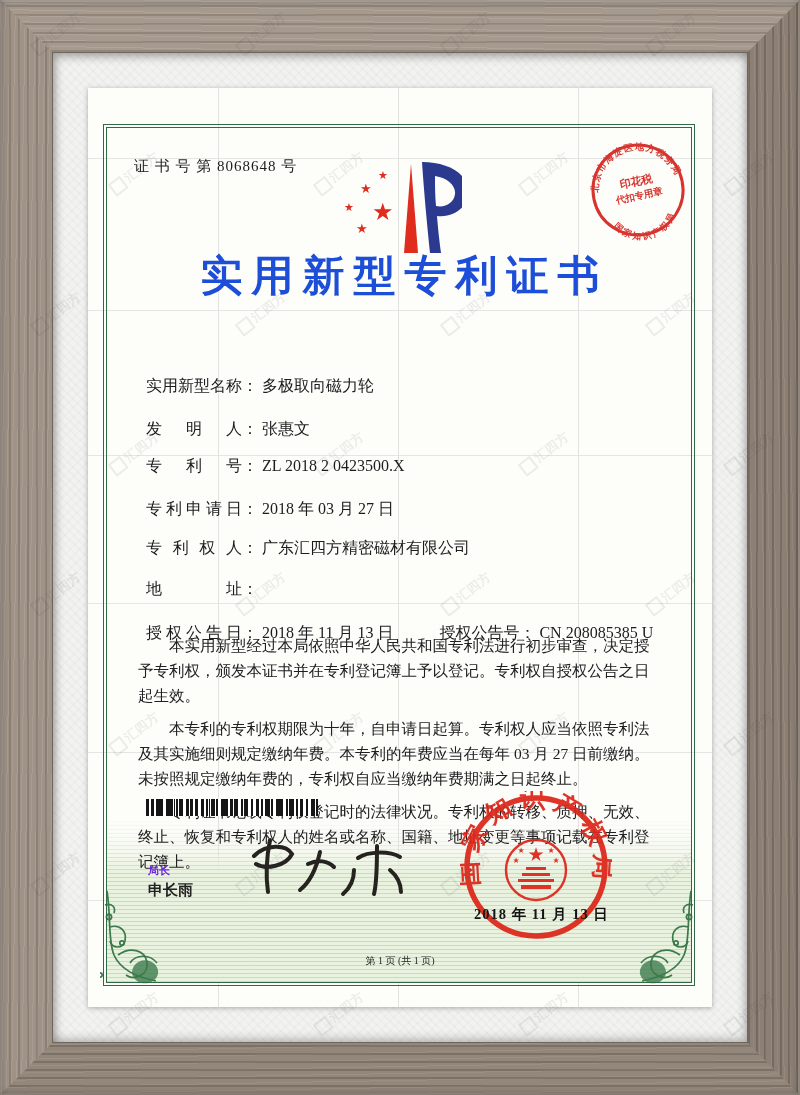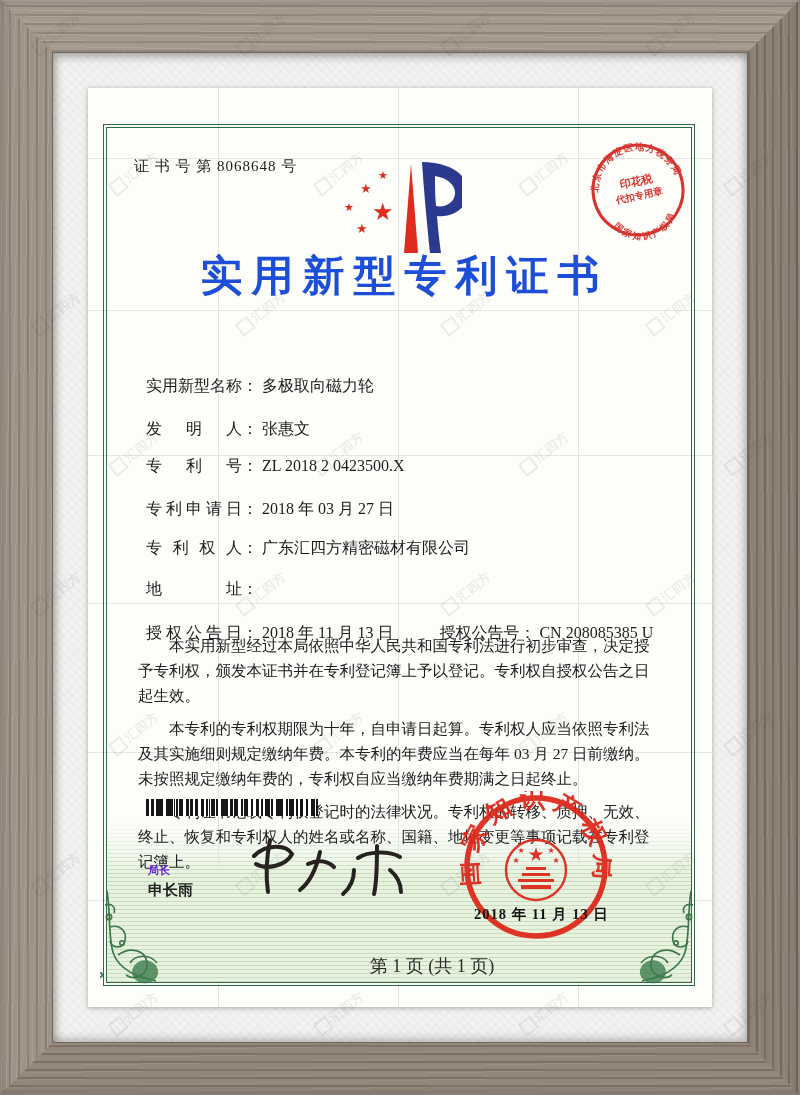--- a/index.html
+++ b/index.html
@@ -85,21 +85,21 @@
       repeating-linear-gradient(90deg,#161616 0 2px, rgba(0,0,0,0) 2px 5px),
       repeating-linear-gradient(90deg,#161616 0 1px, rgba(0,0,0,0) 1px 7px),
       repeating-linear-gradient(90deg,#161616 0 3px, rgba(0,0,0,0) 3px 11px);}
   .sig-title{position:absolute;left:60px;top:761px;font-family:"Liberation Sans","DejaVu Sans",sans-serif;
     font-weight:700;font-size:11px;color:#6d28d9;margin-top:14px;}
   .sig-name{position:absolute;left:60px;top:793px;font-family:"Liberation Sans","DejaVu Sans",sans-serif;
     font-weight:700;font-size:15px;color:#222;}
   .sig-svg{position:absolute;left:152px;top:740px;width:205px;height:80px;}
   .seal{position:absolute;left:372px;top:703px;width:152px;height:152px;opacity:.93;}
   .seal-date{position:absolute;left:386px;top:817px;font-size:14.5px;font-weight:700;color:#141414;letter-spacing:1px;}
-  .footer{position:absolute;left:0;top:866px;width:100%;text-align:center;font-size:18px;color:#2a2a2a;margin-left:32px;}
+  .footer{position:absolute;left:0;top:866px;width:100%;text-align:center;font-size:10px;color:#2a2a2a;}
   .tax-stamp{position:absolute;left:498px;top:50px;width:104px;height:104px;transform:rotate(-12deg);opacity:.92;}
   
   .wm{position:absolute;display:flex;align-items:center;gap:3px;transform:rotate(-38deg);
     opacity:.09;color:#444;font-family:"Liberation Sans","DejaVu Sans",sans-serif;
     font-size:13px;font-weight:700;pointer-events:none;z-index:9;}
   .wm-sq{width:11px;height:11px;border:2px solid #444;flex:0 0 auto;}
 </style>
 </head>
 <body>
 

